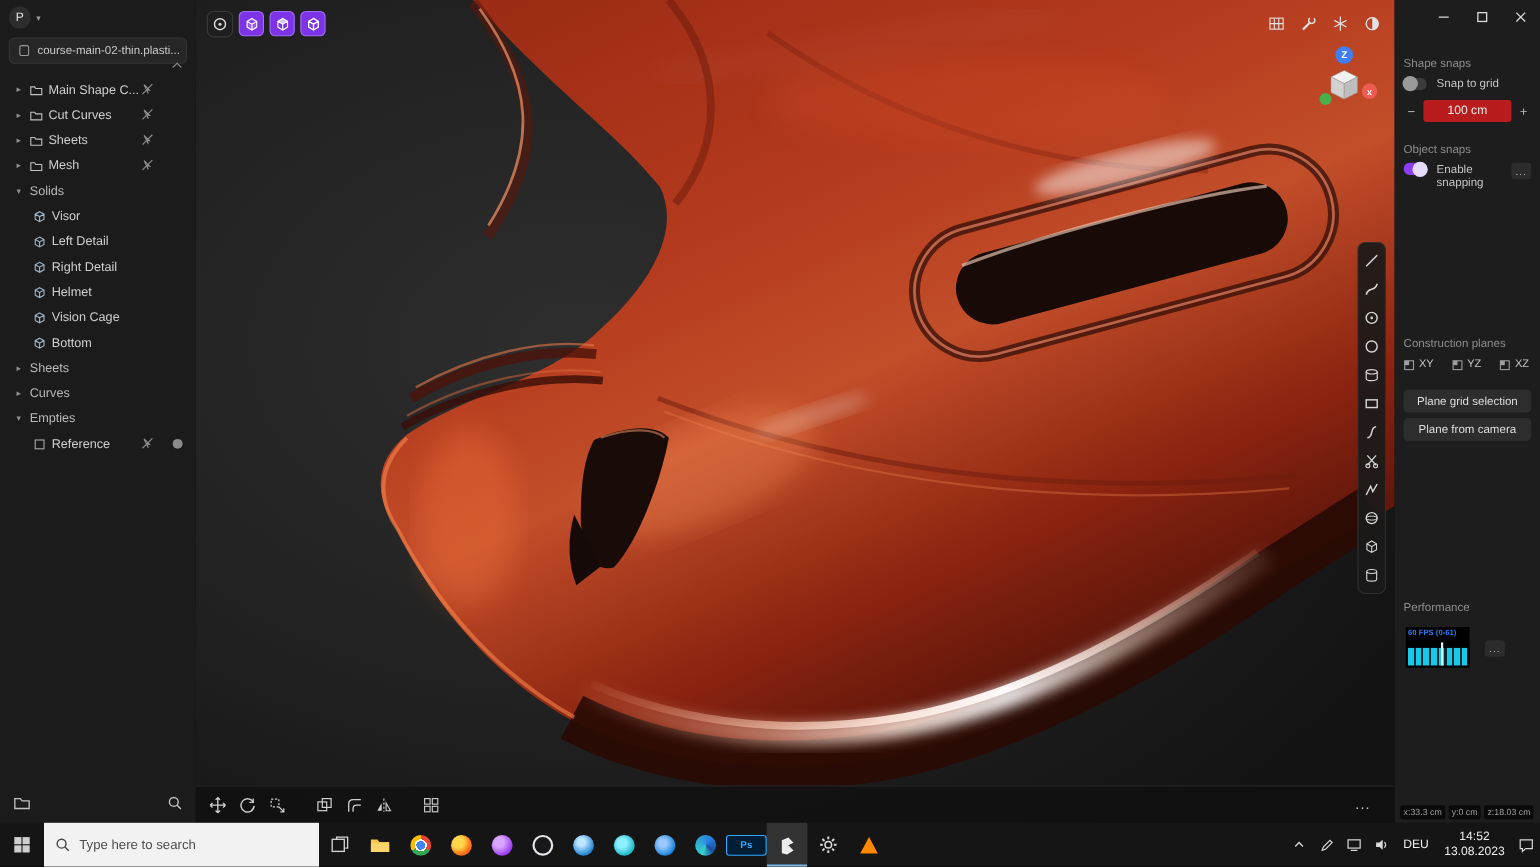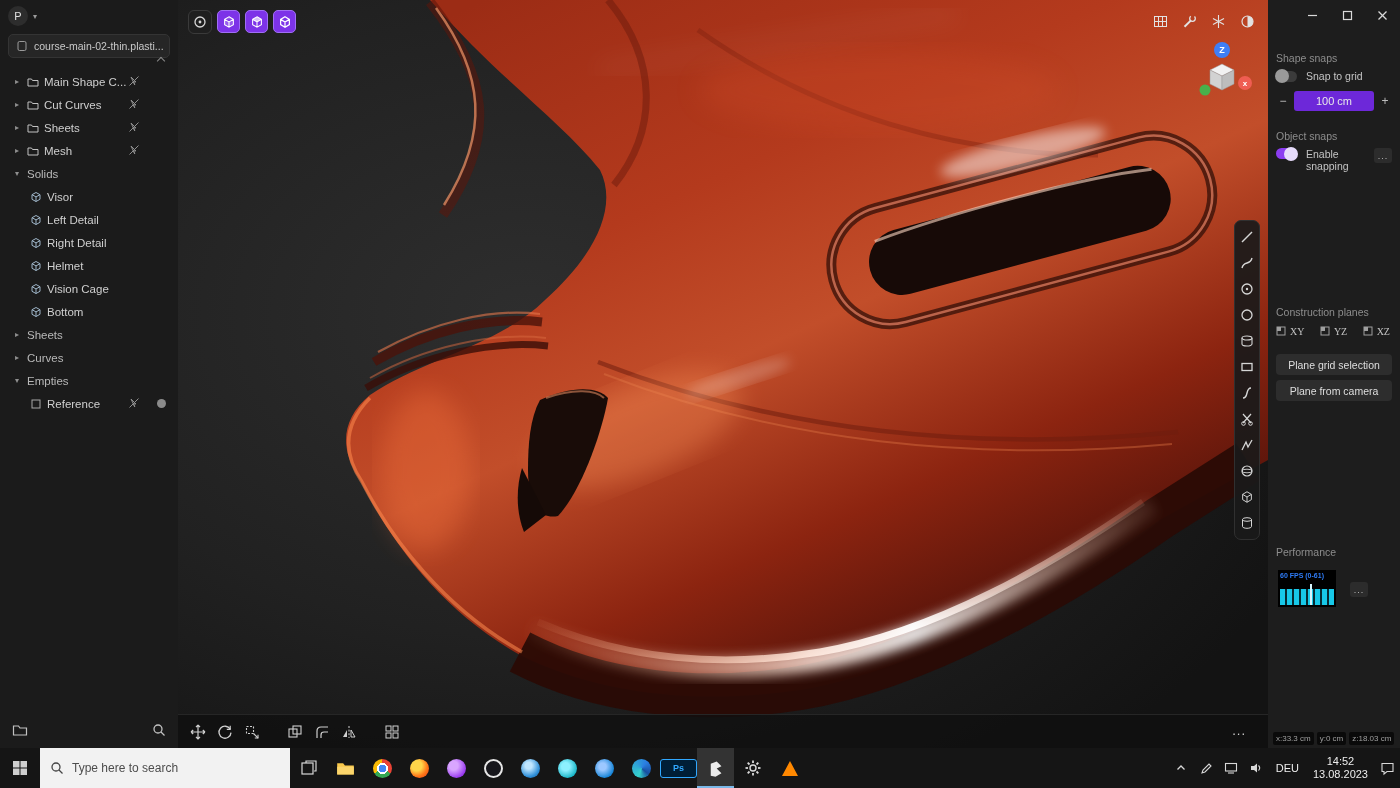--- a/index.html
+++ b/index.html
@@ -61,28 +61,28 @@
   .wbtn { width:35px; height:30px; display:flex; align-items:center; justify-content:center; }
   .sec-title { position:absolute; left:8px; font-size:10.5px; color:#8d8d8d; }
   .snap-row { position:absolute; top:70px; left:8px; right:8px; display:flex; align-items:center; gap:9px;
     font-size:10.5px; color:#c4c4c4; }
   .tg { width:21px; height:11px; border-radius:6px; background:#3b3b3b; position:relative; flex:none; }
   .tg .knob { position:absolute; top:-1.5px; left:-1px; width:14px; height:14px; border-radius:50%; background:#9a9a9a; }
   .tg.on { background:#8b3df0; }
   .tg.on .knob { left:auto; right:-1px; background:#e6dbfb; }
   .stepper { position:absolute; top:91px; left:8px; right:8px; height:20px; display:flex; align-items:center; gap:4px; }
   .step-btn { width:14px; color:#bdbdbd; font-size:12px; text-align:center; }
-  .step-val { flex:1; height:20px; background:#6d28d9; border-radius:3px; color:#e8e8e8; font-size:11px;
+  .step-val { flex:1; height:20px; background:#b91c1c; border-radius:3px; color:#e8e8e8; font-size:11px;
     display:flex; align-items:center; justify-content:center; }
   .enable-row { position:absolute; top:148px; left:8px; right:8px; display:flex; align-items:flex-start; gap:9px; }
   .enable-label { font-size:10.5px; line-height:12px; color:#c4c4c4; width:56px; }
   .more-btn { margin-left:auto; width:18px; height:15px; background:#2c2c2c; border-radius:3px; color:#bdbdbd;
     font-size:9px; display:flex; align-items:center; justify-content:center; letter-spacing:1px; }
   .planes-row { position:absolute; top:326px; left:8px; right:10px; display:flex; justify-content:space-between; }
-  .plane-opt { display:flex; align-items:flex-start; gap:4px; font-size:10px; color:#c4c4c4;font-family:Liberation Serif, serif; }
+  .plane-opt { display:flex; align-items:flex-end; gap:4px; font-size:10px; color:#c4c4c4; }
   .panel-btn { position:absolute; left:8px; right:8px; height:21px; background:#2d2d2d; border-radius:4px;
     color:#dedede; font-size:10.5px; display:flex; align-items:center; justify-content:center; }
   .fps { position:absolute; top:570px; left:10px; width:58px; height:37px; background:#000; }
   .fps-label { position:absolute; top:2px; left:2px; font-size:7px; font-weight:bold; color:#2e7bf6; white-space:nowrap; }
   .fps-bars { position:absolute; left:2px; right:2px; bottom:2px; height:16px;
     background:repeating-linear-gradient(90deg,#17c8e8 0 5px,#062b33 5px 7px); }
   .fps-mark { position:absolute; left:55%; bottom:2px; width:2px; height:21px; background:#d8f6ff; }
   .fps-more { position:absolute; top:582px; left:82px; }
   .coords { position:absolute; bottom:3px; left:5px; right:2px; display:flex; gap:3px; }
   .coord { background:#0a0a0a; border-radius:2px; padding:2px 3px; font-size:8px; color:#9f9f9f; white-space:nowrap; }

